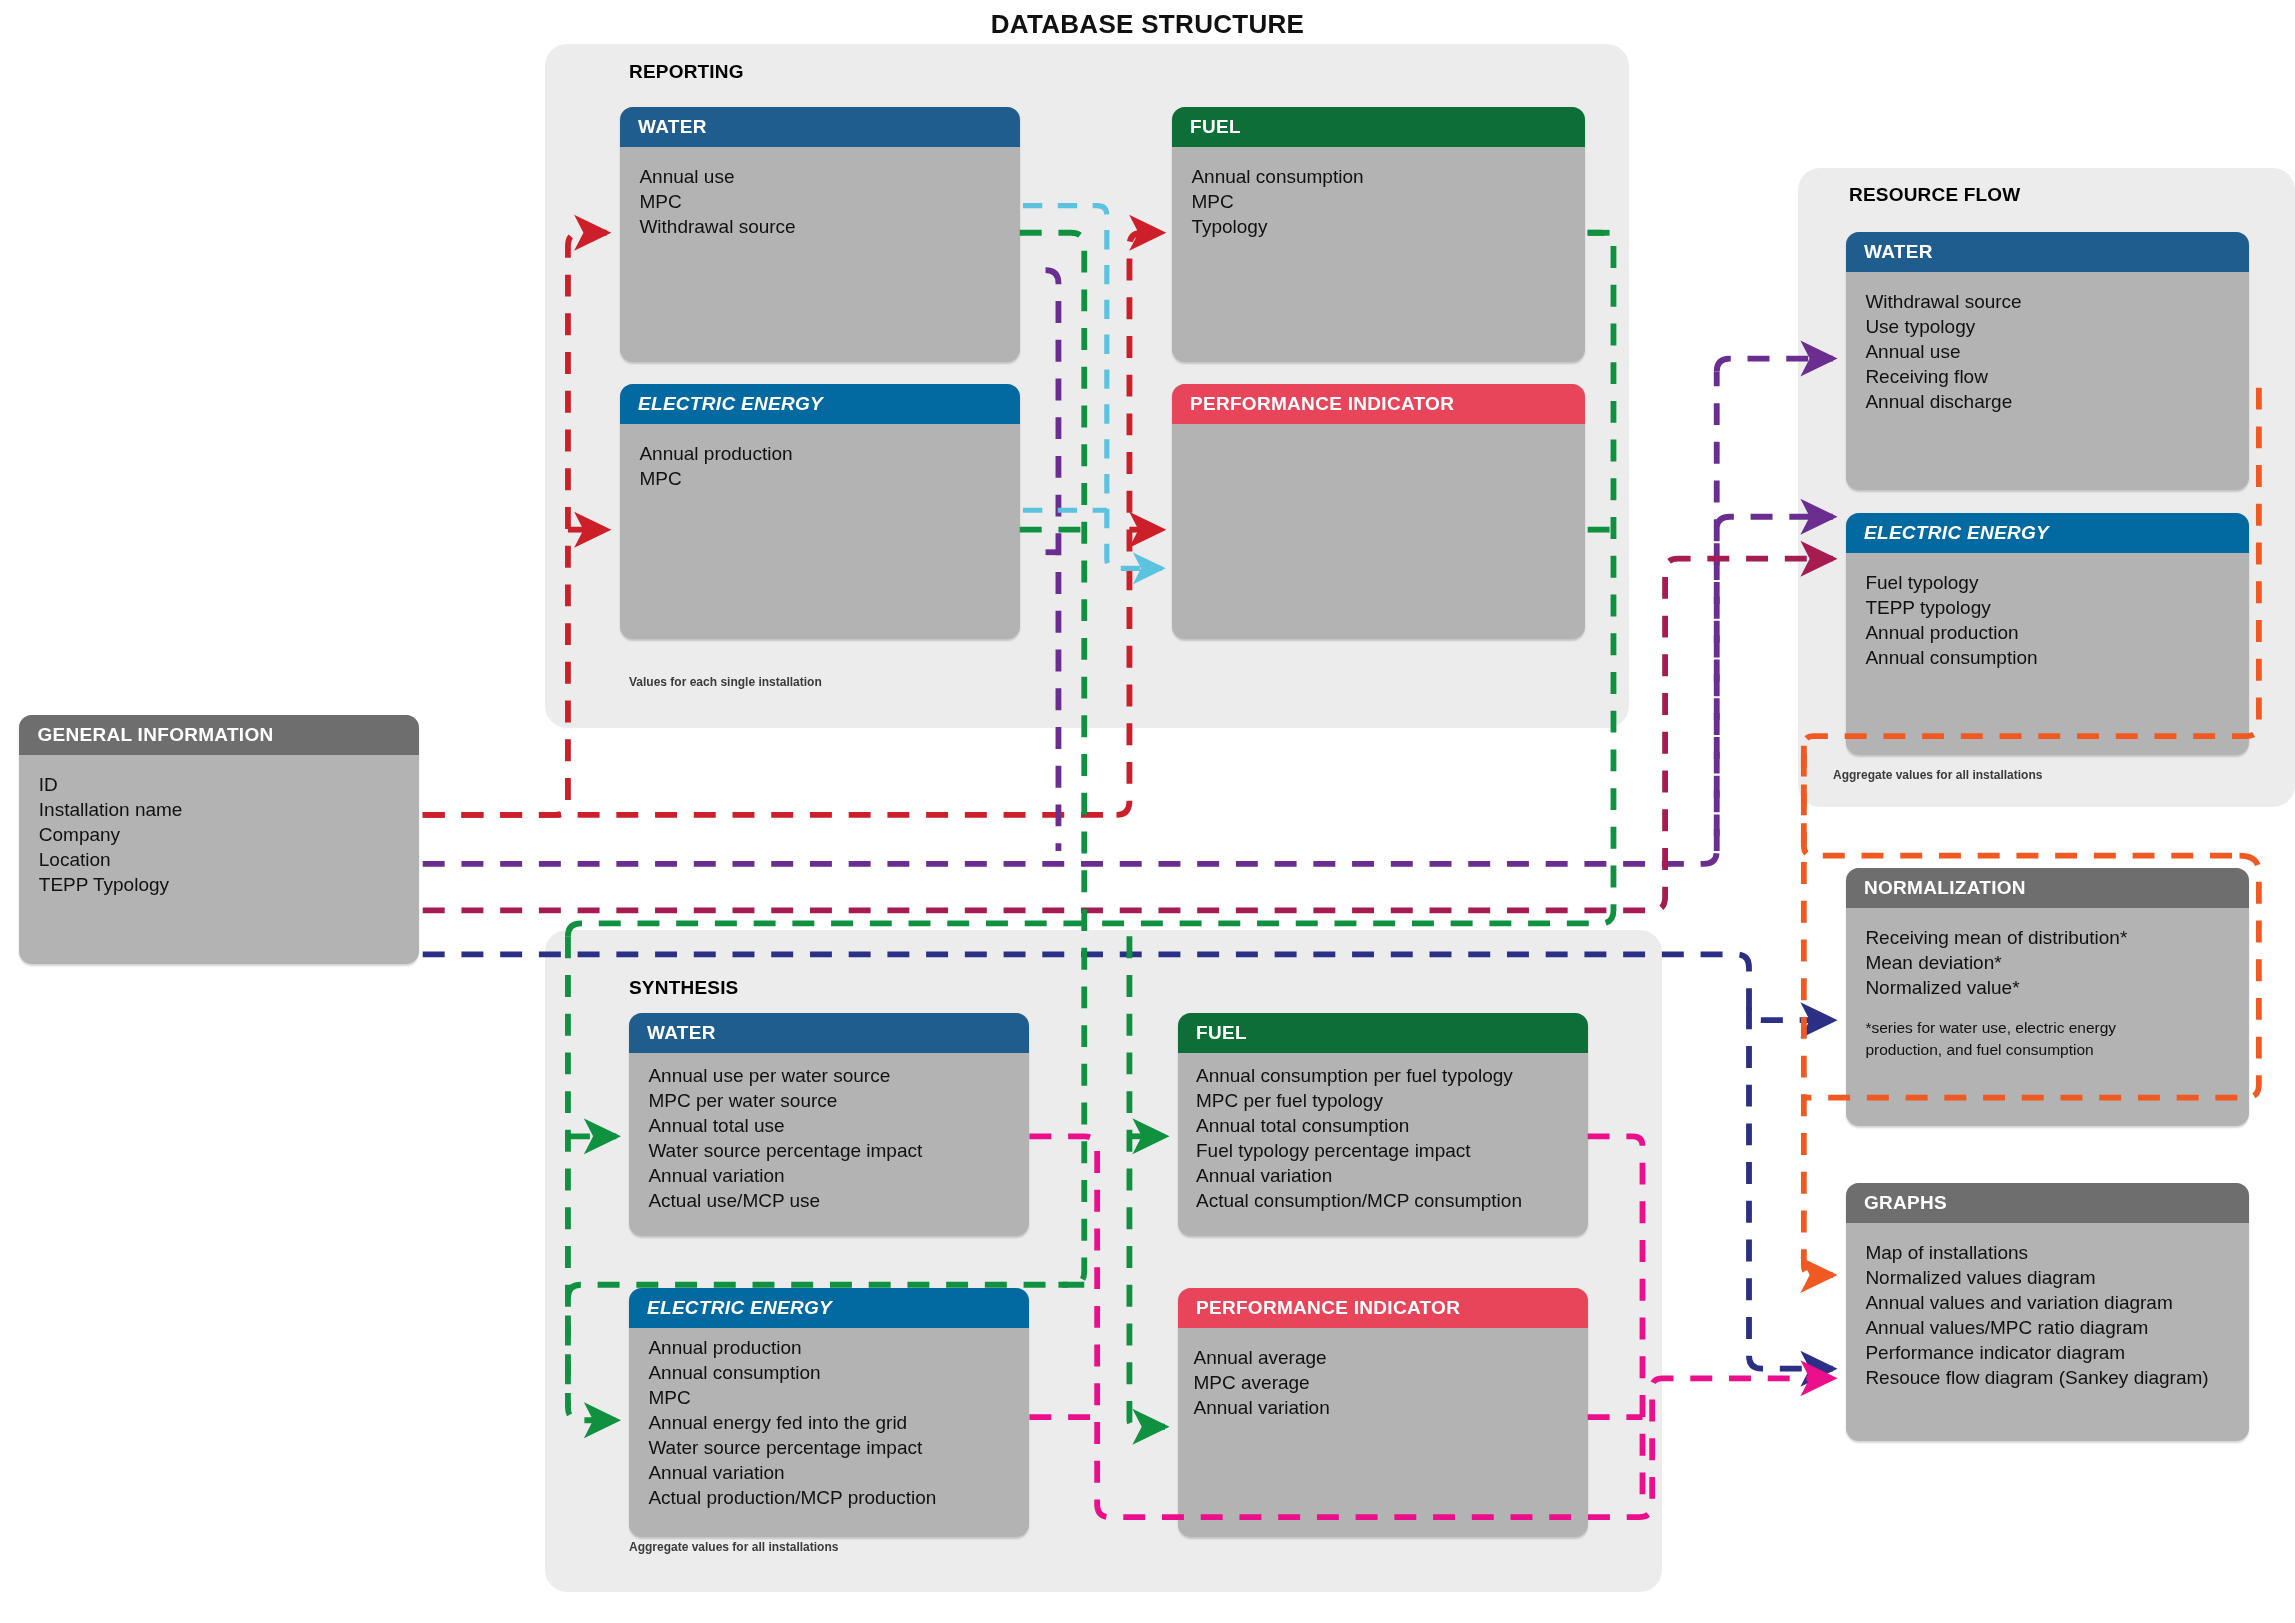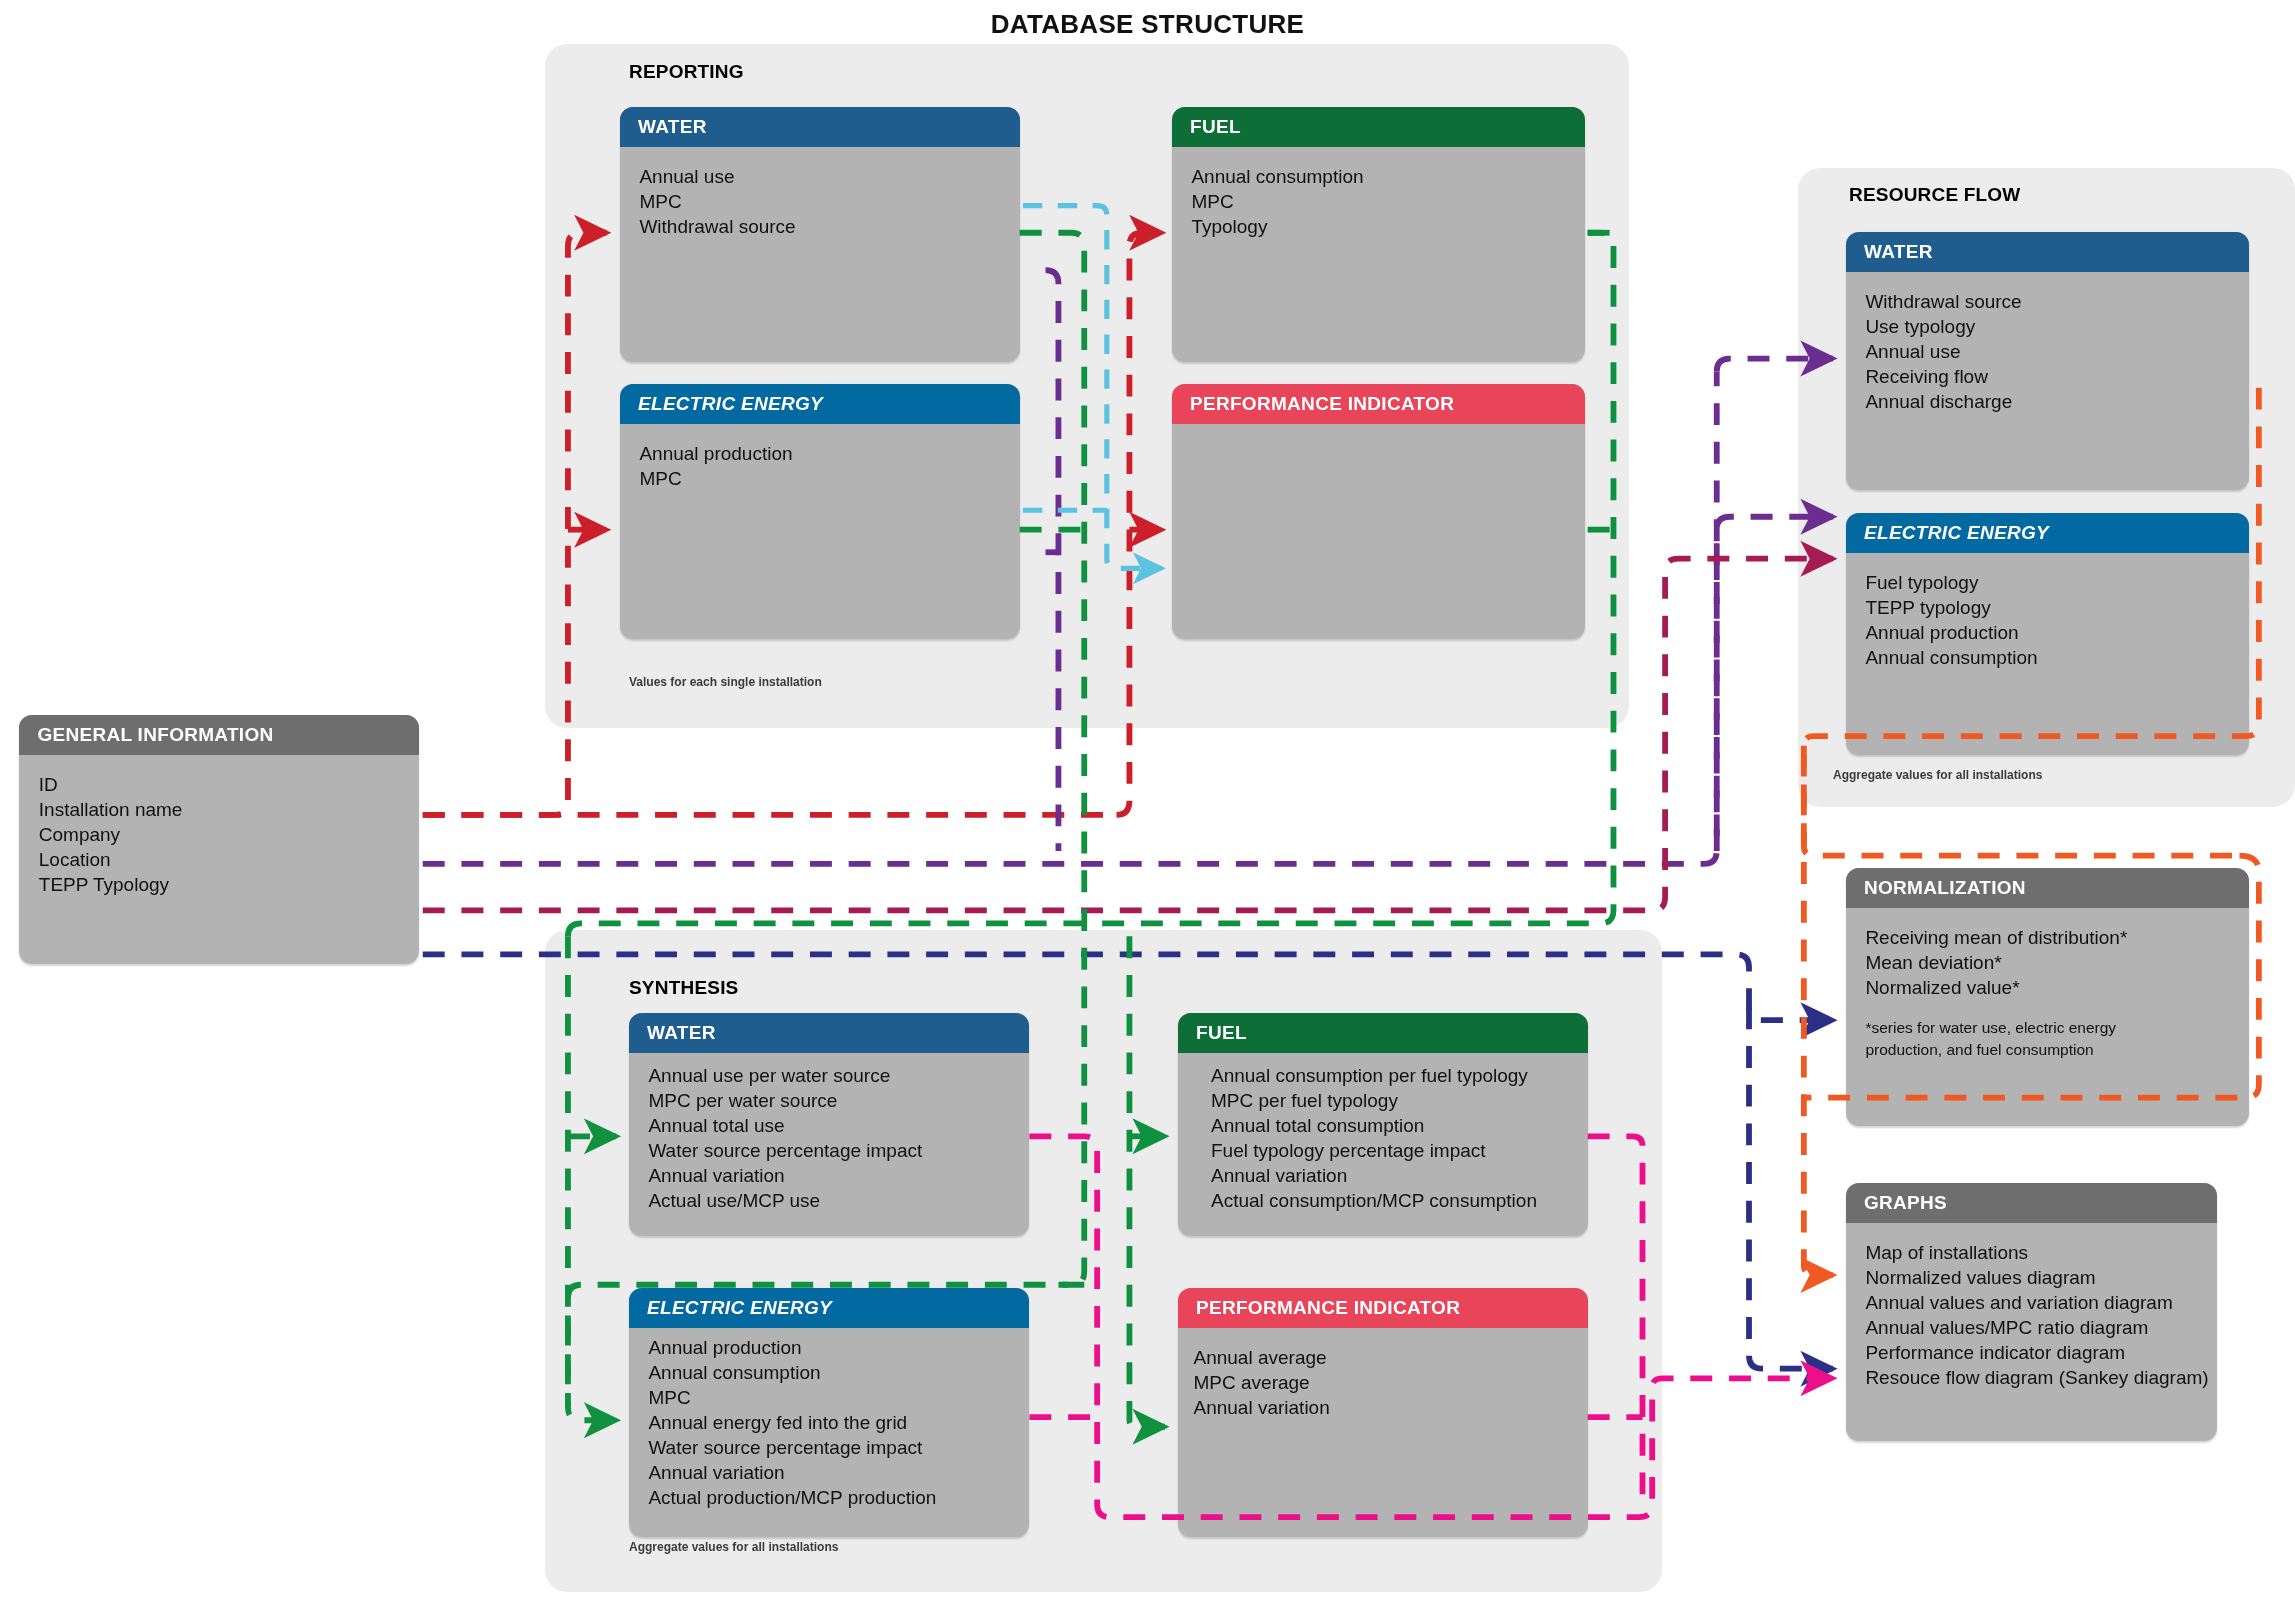--- a/index.html
+++ b/index.html
@@ -186,21 +186,21 @@
     <div class="body">
       <div class="ln">Receiving mean of distribution*</div>
       <div class="ln">Mean deviation*</div>
       <div class="ln">Normalized value*</div>
       <div class="sp"></div>
       <div class="note">*series for water use, electric energy</div>
       <div class="note">production, and fuel consumption</div>
     </div>
   </div>
 
-  <div class="card" style="left:1846px; top:1183px; width:371px; height:258px;">
+  <div class="card" style="left:1846px; top:1183px; width:403px; height:258px;">
     <div class="hdr hdr-gray">GRAPHS</div>
     <div class="body">
       <div class="ln">Map of installations</div>
       <div class="ln">Normalized values diagram</div>
       <div class="ln">Annual values and variation diagram</div>
       <div class="ln">Annual values/MPC ratio diagram</div>
       <div class="ln">Performance indicator diagram</div>
       <div class="ln">Resouce flow diagram (Sankey diagram)</div>
     </div>
   </div>
@@ -212,21 +212,21 @@
       <div class="ln">MPC per water source</div>
       <div class="ln">Annual total use</div>
       <div class="ln">Water source percentage impact</div>
       <div class="ln">Annual variation</div>
       <div class="ln">Actual use/MCP use</div>
     </div>
   </div>
 
   <div class="card" style="left:1178px; top:1013px; width:410px; height:223px;">
     <div class="hdr hdr-fuel">FUEL</div>
-    <div class="body" style="padding-top:10.3px; padding-left:33px;">
+    <div class="body" style="padding-top:10.3px; padding-left:18px;">
       <div class="ln">Annual consumption per fuel typology</div>
       <div class="ln">MPC per fuel typology</div>
       <div class="ln">Annual total consumption</div>
       <div class="ln">Fuel typology percentage impact</div>
       <div class="ln">Annual variation</div>
       <div class="ln">Actual consumption/MCP consumption</div>
     </div>
   </div>
 
   <div class="card" style="left:629px; top:1288px; width:400px; height:249px;">

